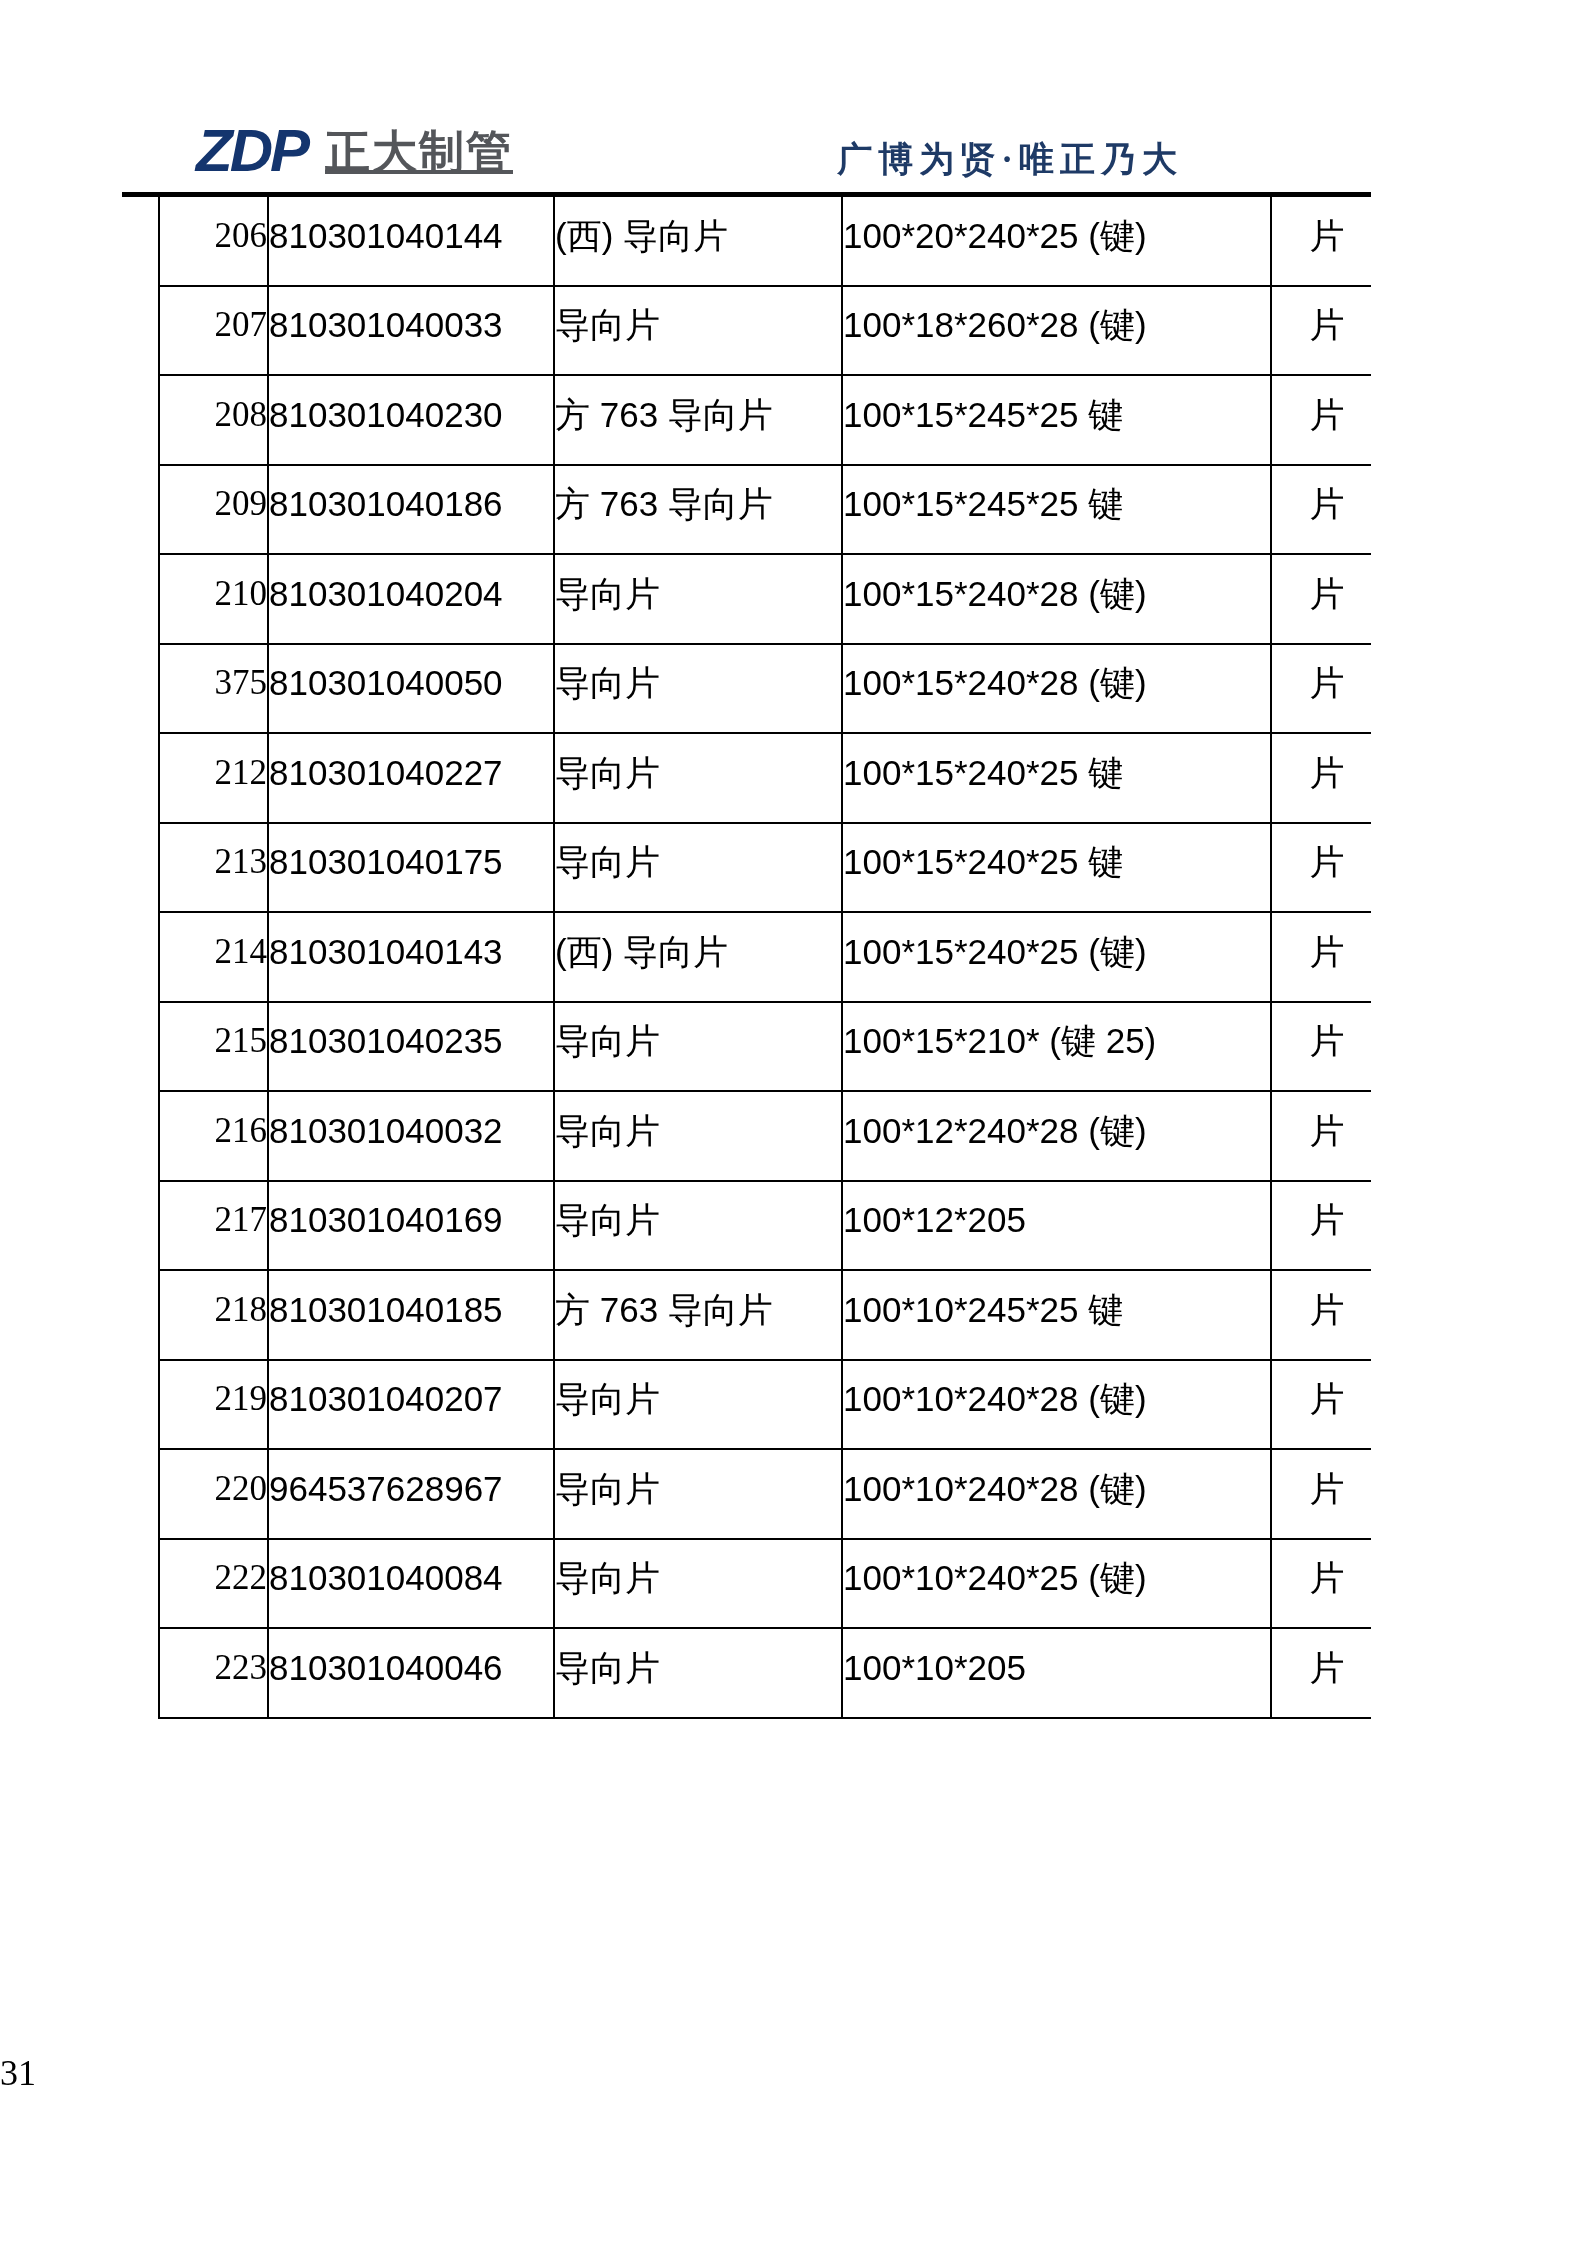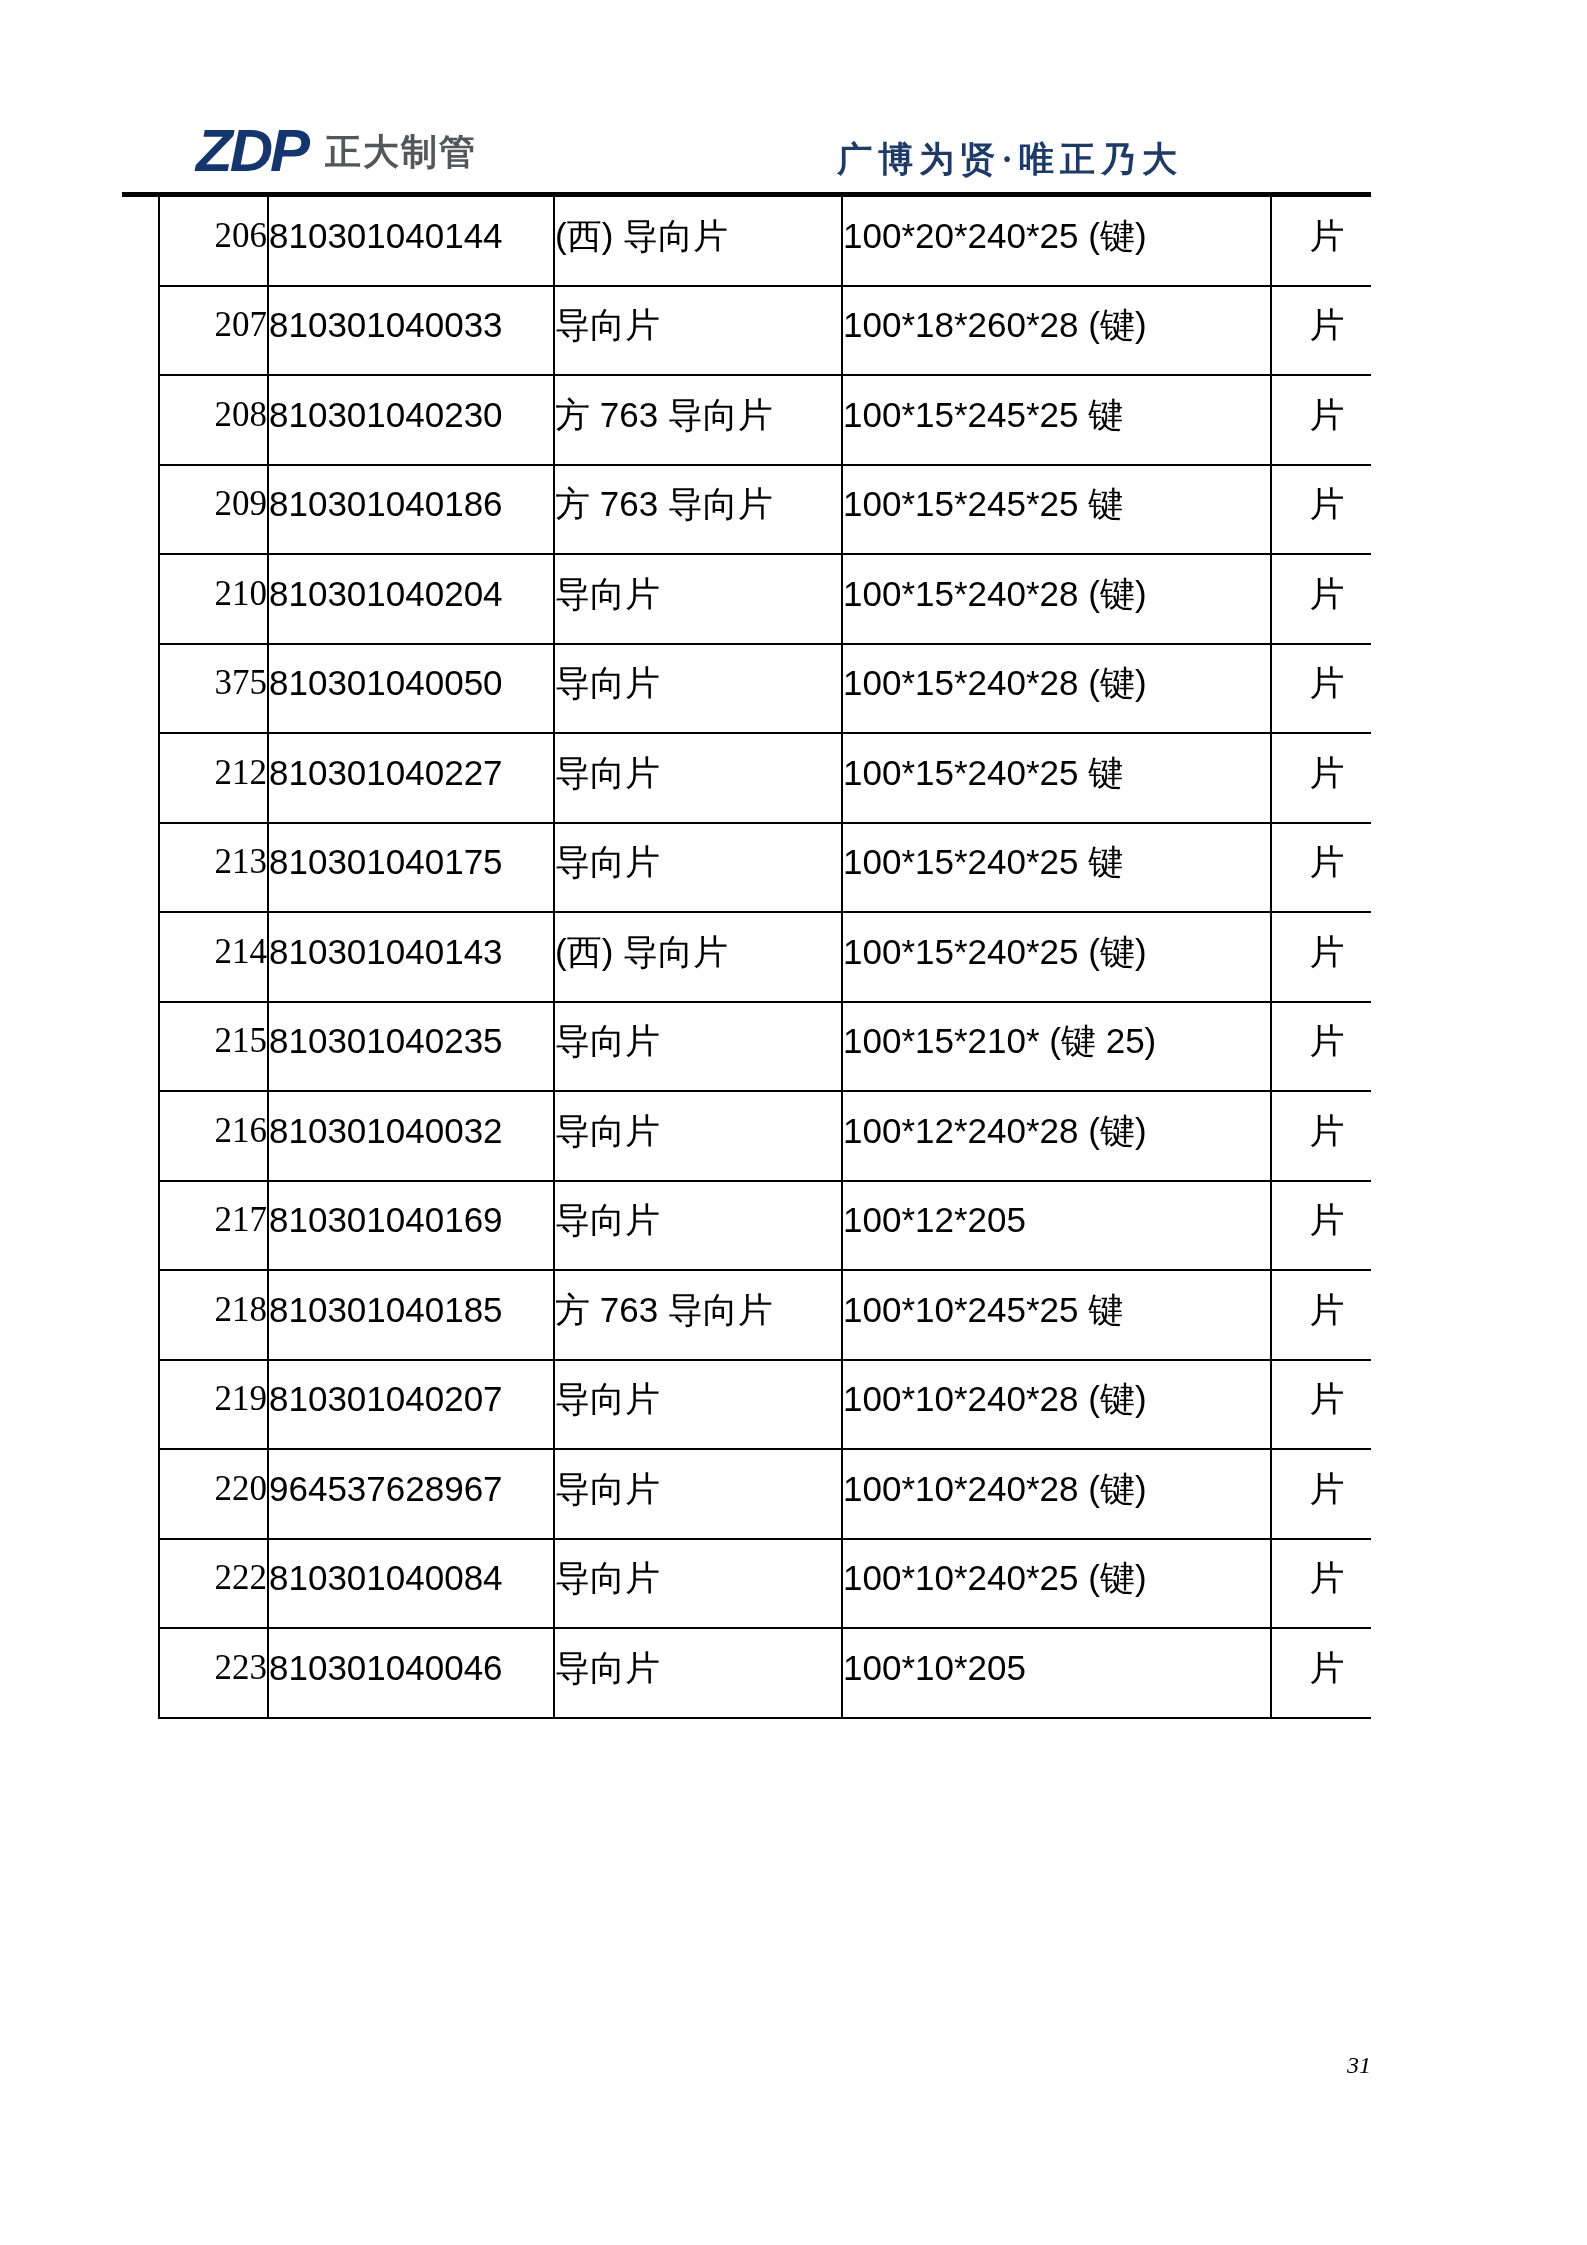--- a/index.html
+++ b/index.html
@@ -20,23 +20,24 @@
   .logo-zdp{
     font-family:"Liberation Sans", sans-serif;
     font-weight:bold;font-style:italic;
     font-size:60px;line-height:52px;
     letter-spacing:-3px;
     color:var(--logo-blue,#14356e);
   }
   .logo-cn{
     font-family:"Liberation Sans", sans-serif;
     font-weight:900;
-    font-size:36px;line-height:50px;
+    font-size:45px;line-height:50px;
     letter-spacing:2px;
     color:var(--logo-gray,#54565a);
+    text-decoration:underline;
   }
   .motto{
     position:absolute;right:188px;top:140px;
     font-family:"Liberation Serif", serif;
     font-weight:bold;
     font-size:35px;line-height:40px;
     letter-spacing:6px;
     color:var(--motto-blue,#1e3a66);
     white-space:nowrap;
   }
@@ -67,24 +68,23 @@
     font-size:37px;
     text-align:right;
   }
   td.col-code{padding-left:16px;margin-left:28px;}
   td.col-name{padding-left:14px;}
   td.col-spec{padding-left:12px;}
   td.col-unit{text-align:center;}
   td.col-remark{}
   .page-number{
     position:absolute;left:0;top:2052px;width:100%;
-    text-align:right;
+    text-align:left;
     font-family:"Liberation Serif", serif;
-    font-size:24px;
-    font-style:italic;
+    font-size:36px;
   }
 </style>
 </head>
 <body>
 
 <div class="page" style="--logo-blue: #14356e; --logo-gray: #54565a; --motto-blue: #1e3a66; --border-black: #000000;">
 
   <div class="logo">
     <span class="logo-zdp">ZDP</span>
     <span class="logo-cn">正大制管</span>

